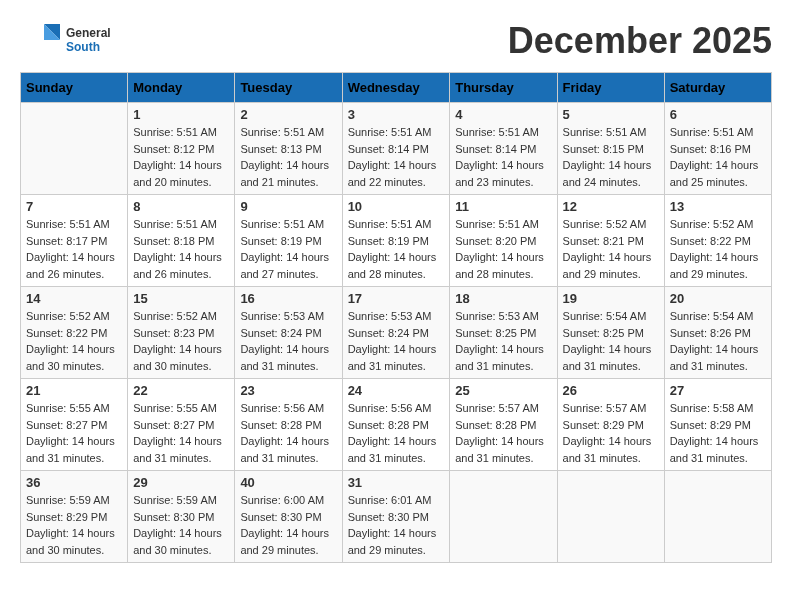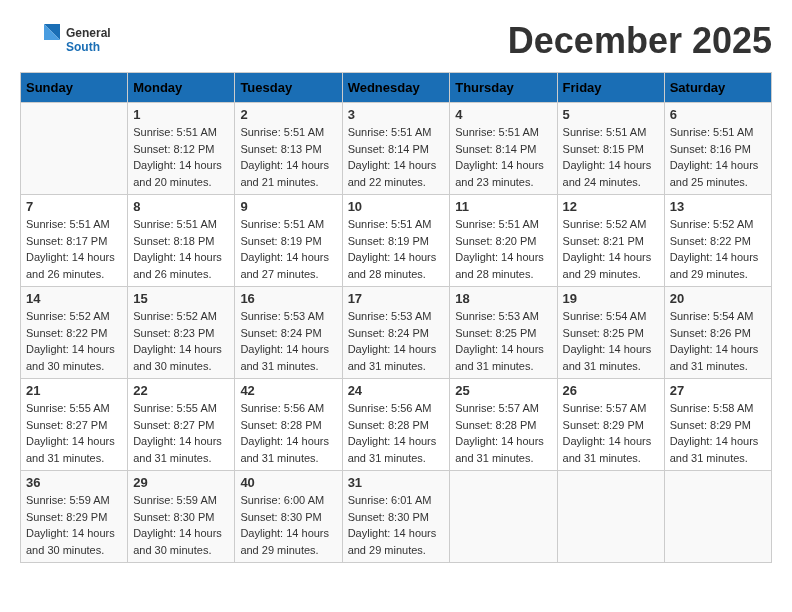--- a/index.html
+++ b/index.html
@@ -275,21 +275,21 @@
 and 31 minutes.</div>
         </td>
         <td>
           <span class="day-number">22</span>
           <div class="day-info" style="white-space: pre-line;">Sunrise: 5:55 AM
 Sunset: 8:27 PM
 Daylight: 14 hours
 and 31 minutes.</div>
         </td>
         <td>
-          <span class="day-number">42</span>
+          <span class="day-number">23</span>
           <div class="day-info" style="white-space: pre-line;">Sunrise: 5:56 AM
 Sunset: 8:28 PM
 Daylight: 14 hours
 and 31 minutes.</div>
         </td>
         <td>
           <span class="day-number">24</span>
           <div class="day-info" style="white-space: pre-line;">Sunrise: 5:56 AM
 Sunset: 8:28 PM
 Daylight: 14 hours

